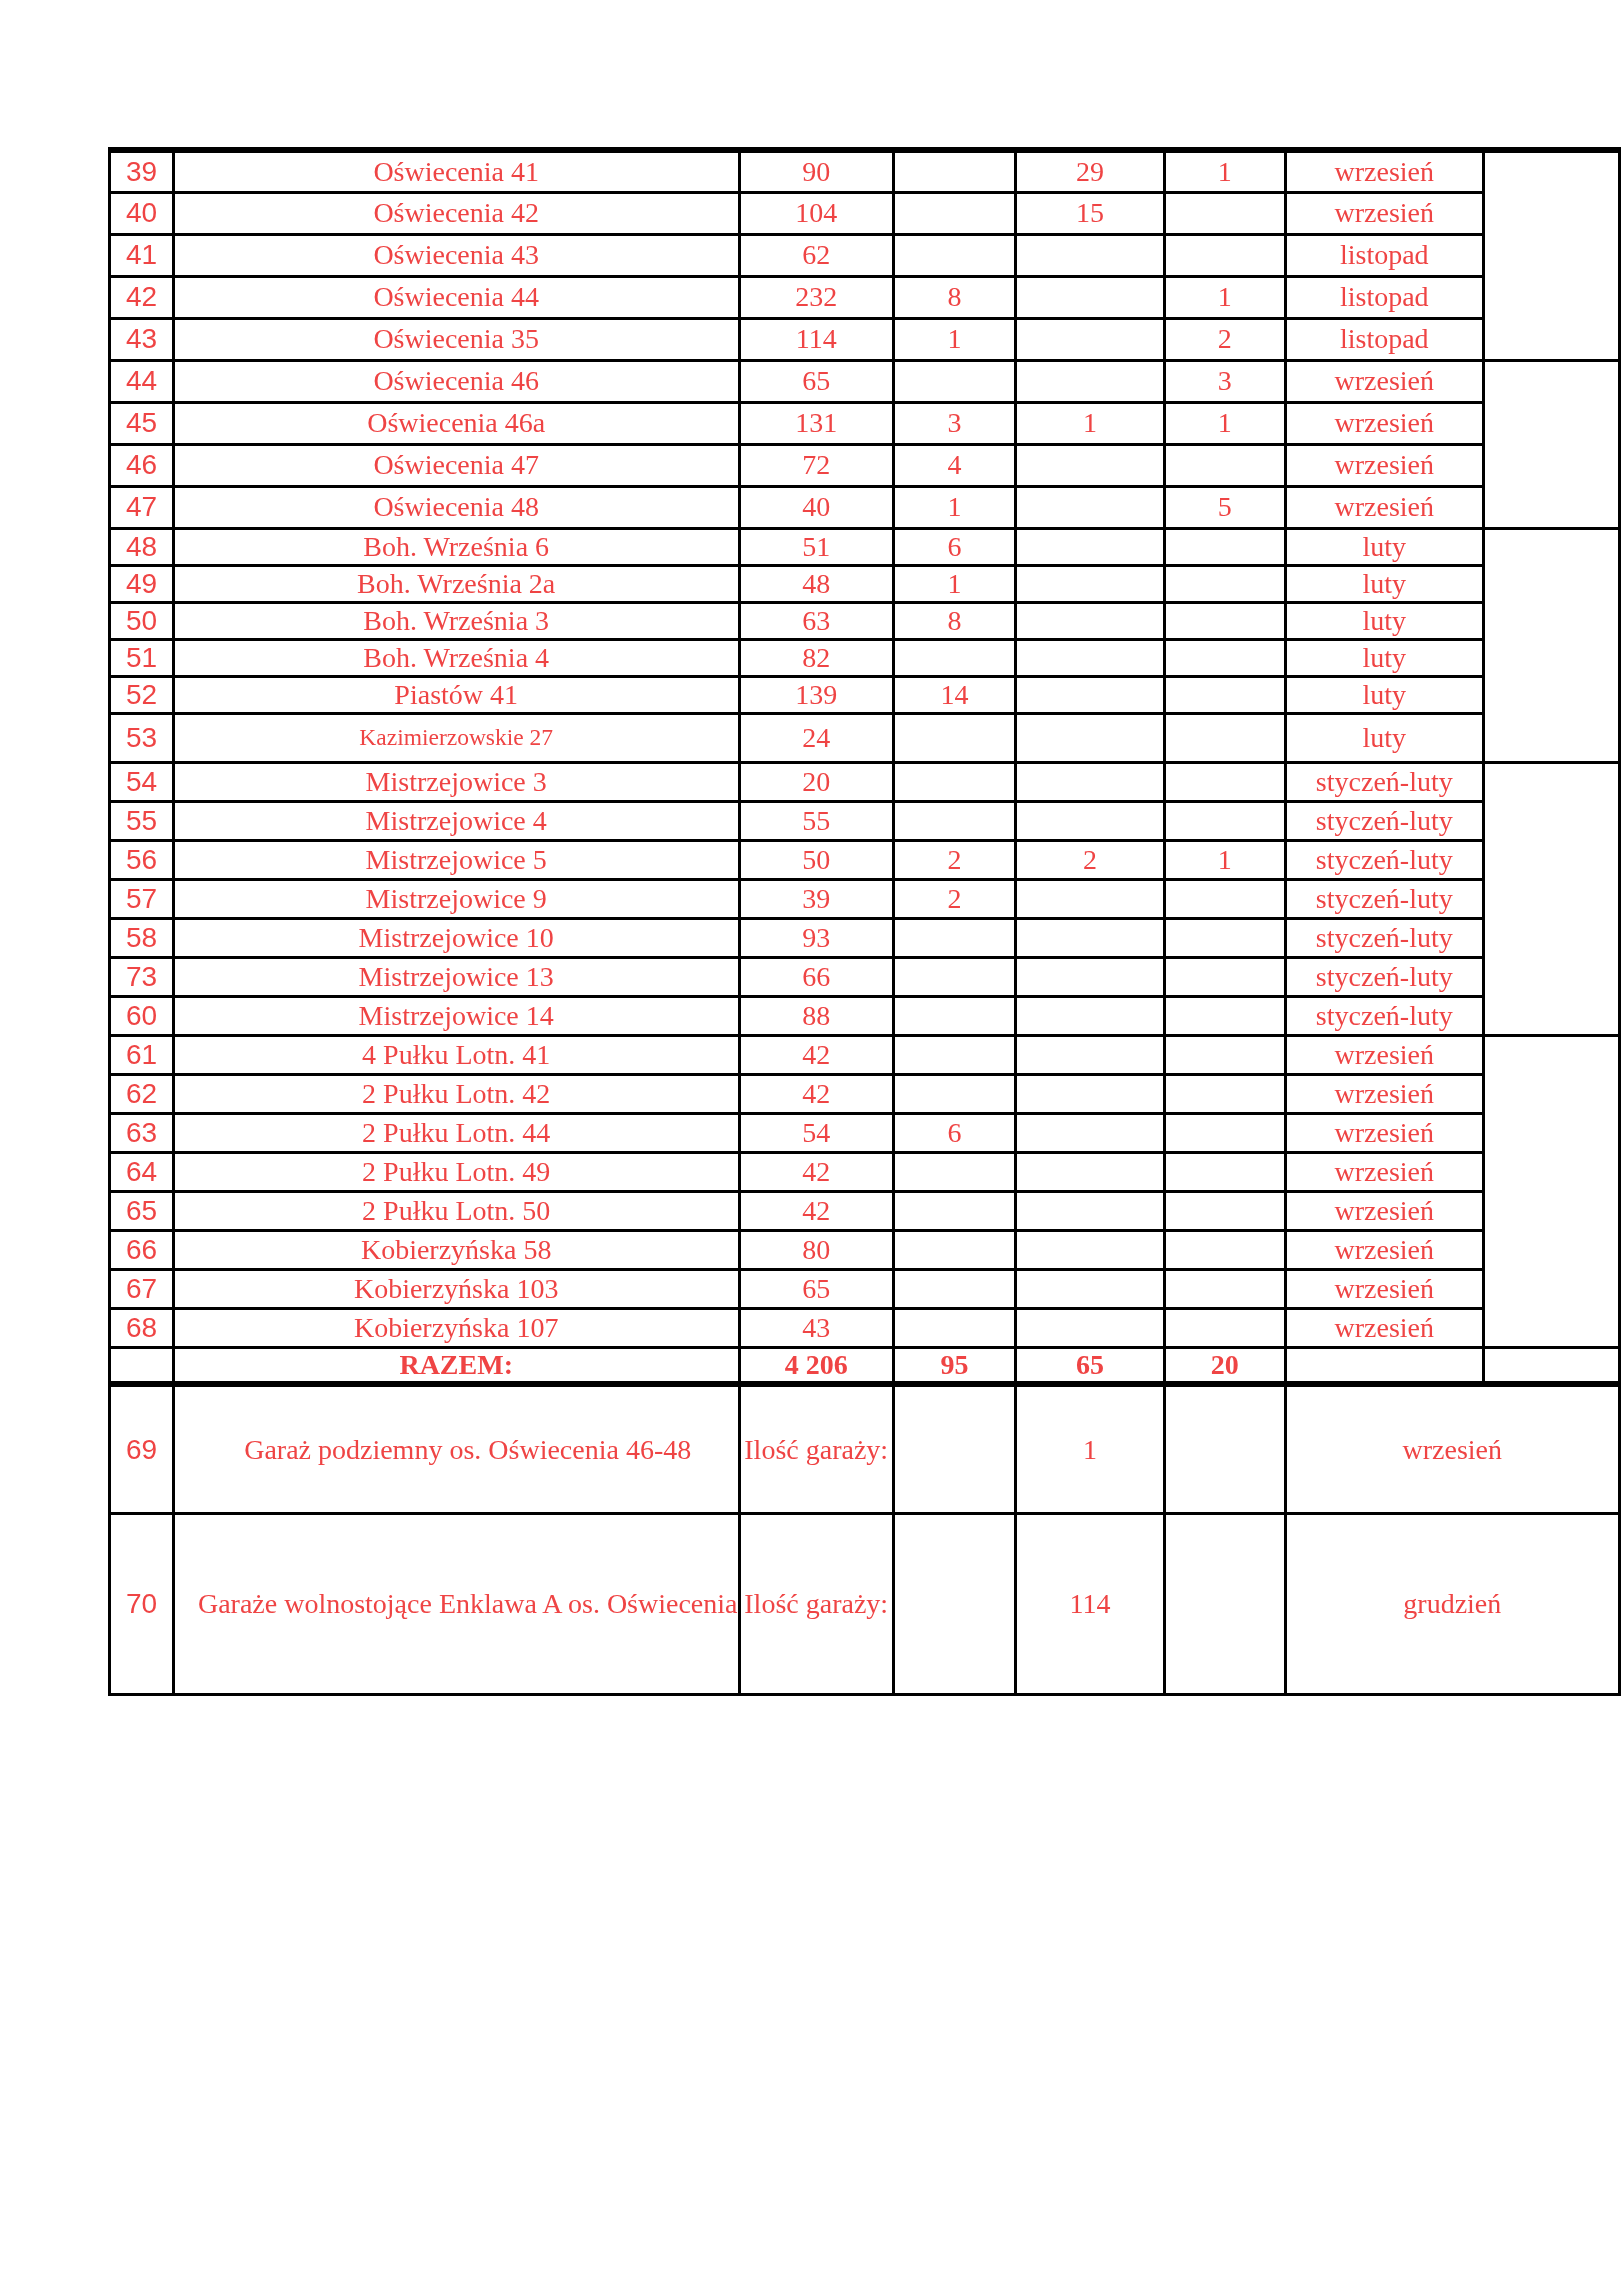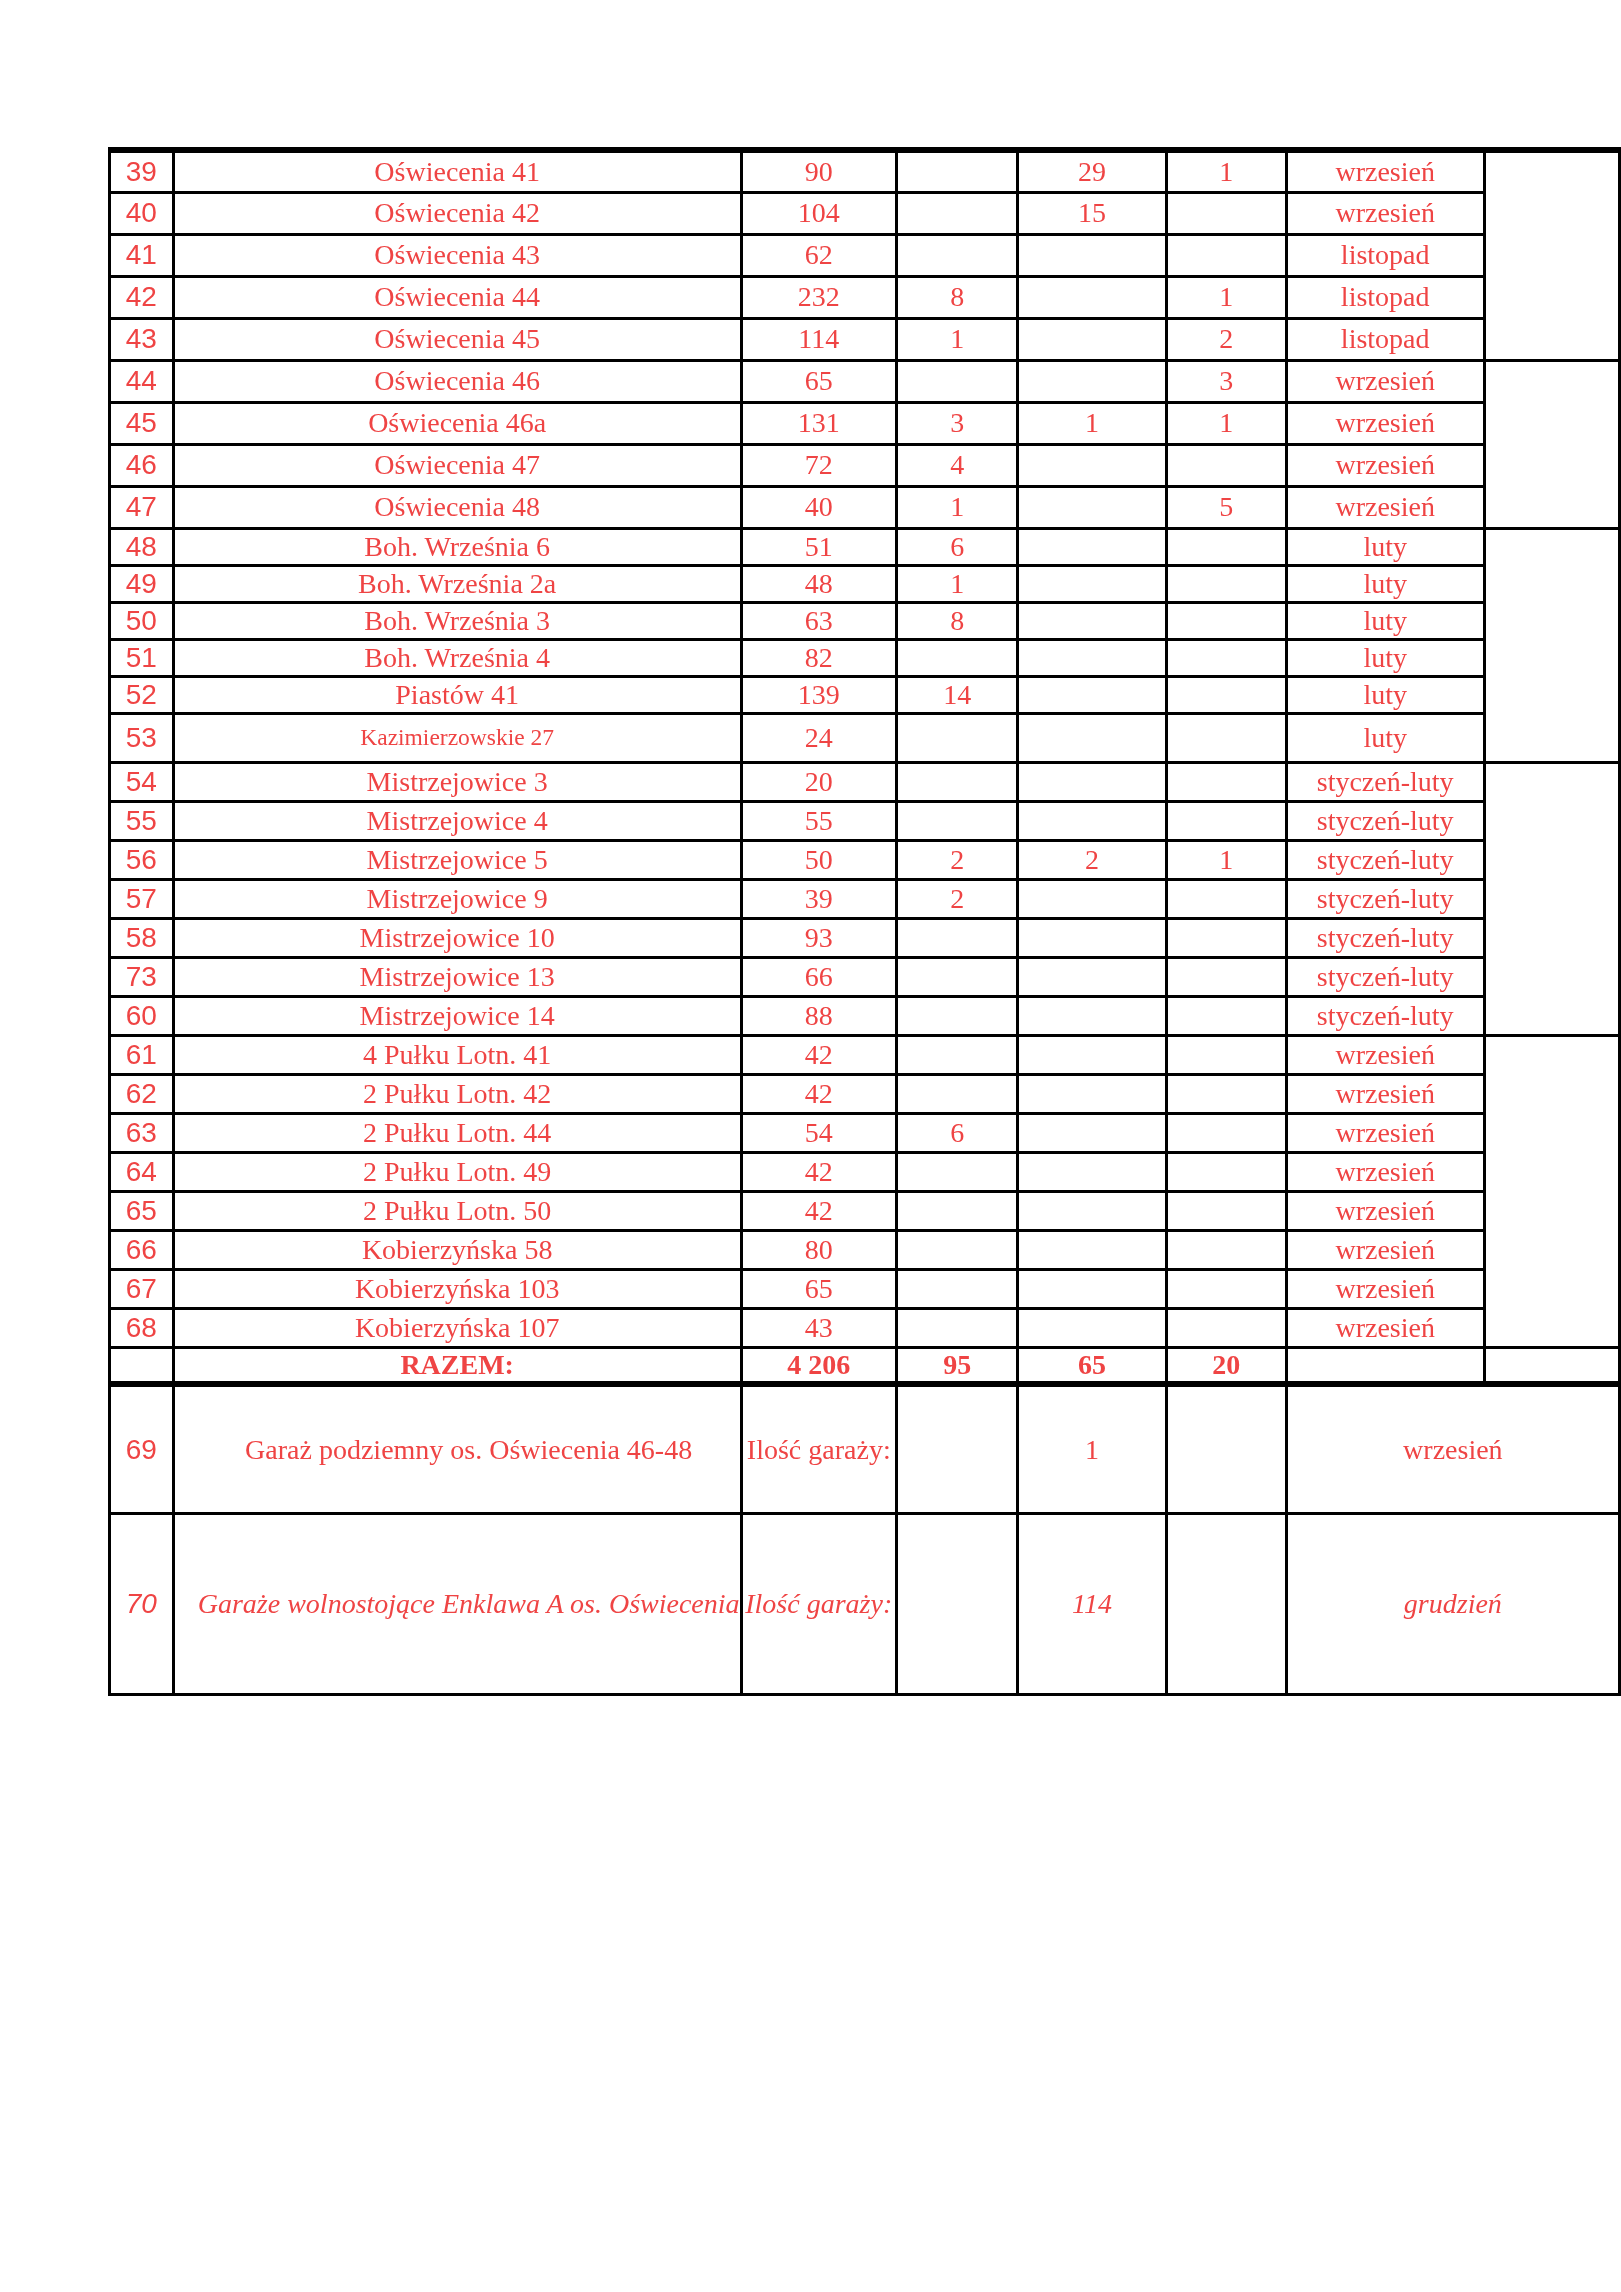--- a/index.html
+++ b/index.html
@@ -96,21 +96,21 @@
           <td class="rowno">42</td>
           <td class="addr">Oświecenia 44</td>
           <td>232</td>
           <td>8</td>
           <td></td>
           <td>1</td>
           <td>listopad</td>
         </tr>
         <tr style="height: 42px;">
           <td class="rowno">43</td>
-          <td class="addr">Oświecenia 45</td>
+          <td class="addr">Oświecenia 35</td>
           <td>114</td>
           <td>1</td>
           <td></td>
           <td>2</td>
           <td>listopad</td>
         </tr>
         <tr style="height: 42px;">
           <td class="rowno">44</td>
           <td class="addr">Oświecenia 46</td>
           <td>65</td>
@@ -354,21 +354,21 @@
           <td class="addr multiline">Garaż podziemny
 os. Oświecenia
 46-48</td>
           <td class="multiline">Ilość
 garaży:</td>
           <td></td>
           <td>1</td>
           <td></td>
           <td colspan="2">wrzesień</td>
         </tr>
-        <tr style="height: 181px; font-style: italic;">
+        <tr style="height: 181px;">
           <td class="rowno">70</td>
           <td class="addr multiline">Garaże
 wolnostojące
 Enklawa A
 os. Oświecenia</td>
           <td class="multiline">Ilość
 garaży:</td>
           <td></td>
           <td>114</td>
           <td></td>

